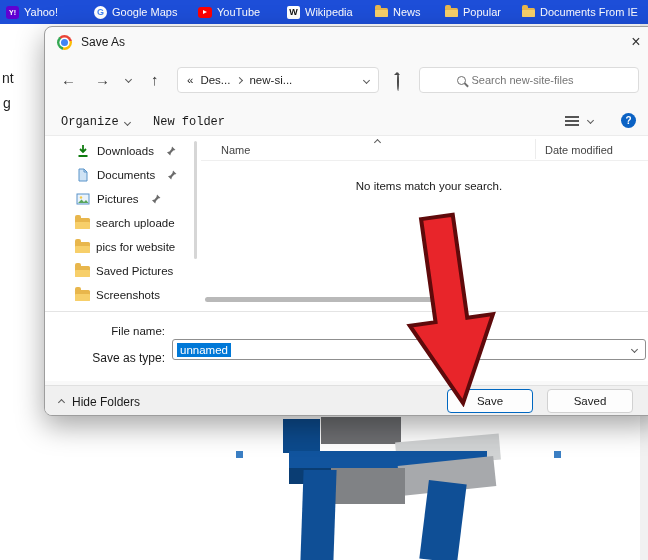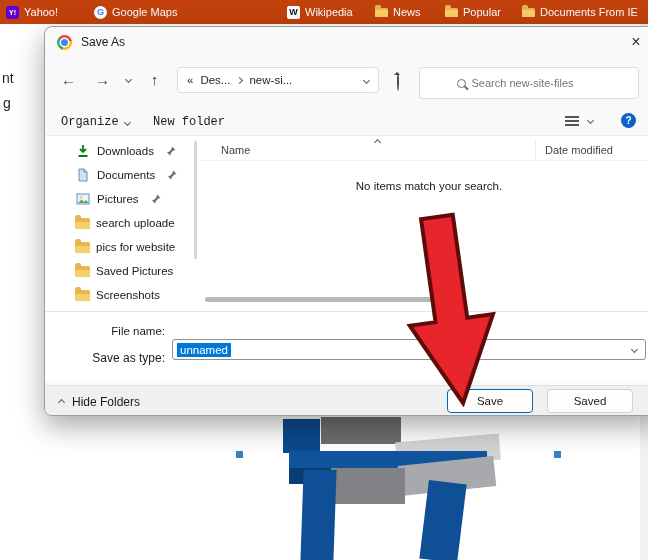--- a/index.html
+++ b/index.html
@@ -3,21 +3,21 @@
 <meta charset="utf-8">
 <style>
   * { margin:0; padding:0; box-sizing:border-box; }
   html,body { width:648px; height:560px; }
   body { font-family:"Liberation Sans", sans-serif; background:#fff; overflow:hidden; }
   .abs { position:absolute; }
   .flex { display:flex; align-items:center; }
   #page { position:relative; width:648px; height:560px; background:#fff; overflow:hidden; }
 
   
-  #bmbar { left:0; top:0; width:648px; height:24px; background:#c2410c; z-index:6; }
+  #bmbar { left:0; top:0; width:648px; height:24px; background:#1d4ed8; z-index:6; }
   .bm-item { position:absolute; top:0; height:24px; display:flex; align-items:center; gap:5px; color:#fbfbfe; font-size:11px; cursor:default; }
   .ic-yahoo { width:13px; height:13px; background:#6001d2; border-radius:3px; color:#fff; font-size:7px; font-weight:bold; display:flex; align-items:center; justify-content:center; }
   .ic-google { width:13px; height:13px; background:#fff; border-radius:50%; color:#4285f4; font-size:9px; font-weight:bold; display:flex; align-items:center; justify-content:center; }
   .ic-yt { width:14px; height:11px; background:#f00; border-radius:3px; display:flex; align-items:center; justify-content:center; }
   .ic-yt::after { content:""; border-left:4px solid #fff; border-top:2.5px solid transparent; border-bottom:2.5px solid transparent; }
   .ic-wiki { width:13px; height:13px; background:#fff; border-radius:2px; color:#111; font-size:9px; font-weight:bold; display:flex; align-items:center; justify-content:center; }
   .folder { position:relative; width:15px; height:11px; background:#e8b64c; border-radius:1.5px; }
   .folder::before { content:""; position:absolute; top:-3px; left:0; width:6px; height:4px; background:#e8b64c; border-radius:2px 2px 0 0; }
   .folder::after { content:""; position:absolute; left:0; bottom:0; width:100%; height:7px; background:#f7cf6a; border-radius:1px; }
   .folder.sm { width:13px; height:9px; }
@@ -25,21 +25,21 @@
   
   #dialog { left:16px; top:26px; width:616px; height:390px; background:#f9f9f9; border:1px solid #9d9d9d; border-radius:8px; box-shadow:0 10px 28px rgba(0,0,0,.35); z-index:10; overflow:hidden;margin-left:28px; }
   .dlg-title { font-size:12px; color:#1a1a1a; }
   .closebtn { font-size:16px; color:#333; width:30px; height:22px; display:flex; align-items:center; justify-content:center; border-radius:4px; }
   .navglyph { font-size:15px; color:#3c3c3c; line-height:1; }
   .chev { display:inline-block; width:6px; height:6px; border-right:1.4px solid #5b5b5b; border-bottom:1.4px solid #5b5b5b; transform:rotate(45deg); }
   .chev.sm { width:5px; height:5px; }
   .chev.up { transform:rotate(-135deg); }
   .chev.right { transform:rotate(-45deg); }
   .crumbbox { background:#fff; border:1px solid #dcdcdc; border-radius:4px; height:26px; display:flex; align-items:center; gap:7px; padding:0 9px; font-size:11.5px; color:#1f1f1f; }
-  .searchbox { background:#fff; border:1px solid #dcdcdc; border-radius:4px; height:32px; display:flex; align-items:center; justify-content:center; gap:6px; }
+  .searchbox { background:#fff; border:1px solid #dcdcdc; border-radius:4px; height:26px; display:flex; align-items:center; justify-content:center; gap:6px; }
   .searchbox input { border:none; outline:none; font-size:11px; color:#757575; width:130px; background:transparent; font-family:"Liberation Sans",sans-serif; }
   .mag { width:9px; height:9px; border:1.5px solid #6f6f6f; border-radius:50%; position:relative; flex:0 0 auto; }
   .mag::after { content:""; position:absolute; width:5px; height:1.5px; background:#6f6f6f; transform:rotate(45deg); right:-4px; bottom:-2px; }
   .refresh { width:11px; height:11px; border:1.5px solid #4a4a4a; border-radius:50%; border-top-color:transparent; position:relative; transform:rotate(40deg); }
   .refresh::after { content:""; position:absolute; top:-4px; right:-2px; border:3.5px solid transparent; border-bottom-color:#4a4a4a; }
   .tbtext { font-size:12px; color:#1a1a1a; display:flex; align-items:center; gap:6px;font-family:Liberation Mono, monospace; }
   .lines { width:14px; height:10px; background:repeating-linear-gradient(to bottom,#555 0 2px,transparent 2px 4px); }
   .help { width:15px; height:15px; border-radius:50%; background:#0b62c4; color:#fff; font-size:10px; font-weight:bold; display:flex; align-items:center; justify-content:center; }
   .side-item { position:absolute; left:0; width:148px; height:24px; display:flex; align-items:center; padding-left:30px; gap:6px; font-size:11.5px; color:#1a1a1a; }
   .hdr { font-size:11px; color:#444; }
@@ -84,20 +84,24 @@
 
   <div class="abs" id="bmbar">
     <div class="bm-item" style="left:6px">
         <span class="ic-yahoo">Y!</span>
         <span>Yahoo!</span>
       </div>
     <div class="bm-item" style="left:94px">
         <span class="ic-google">G</span>
         <span>Google Maps</span>
       </div>
+    <div class="bm-item" style="left:198px">
+        <span class="ic-yt"></span>
+        <span>YouTube</span>
+      </div>
     <div class="bm-item" style="left:287px">
         <span class="ic-wiki">W</span>
         <span>Wikipedia</span>
       </div>
     <div class="bm-item" style="left:375px">
         <span class="folder sm"></span>
         <span>News</span>
       </div>
     <div class="bm-item" style="left:445px">
         <span class="folder sm"></span>

